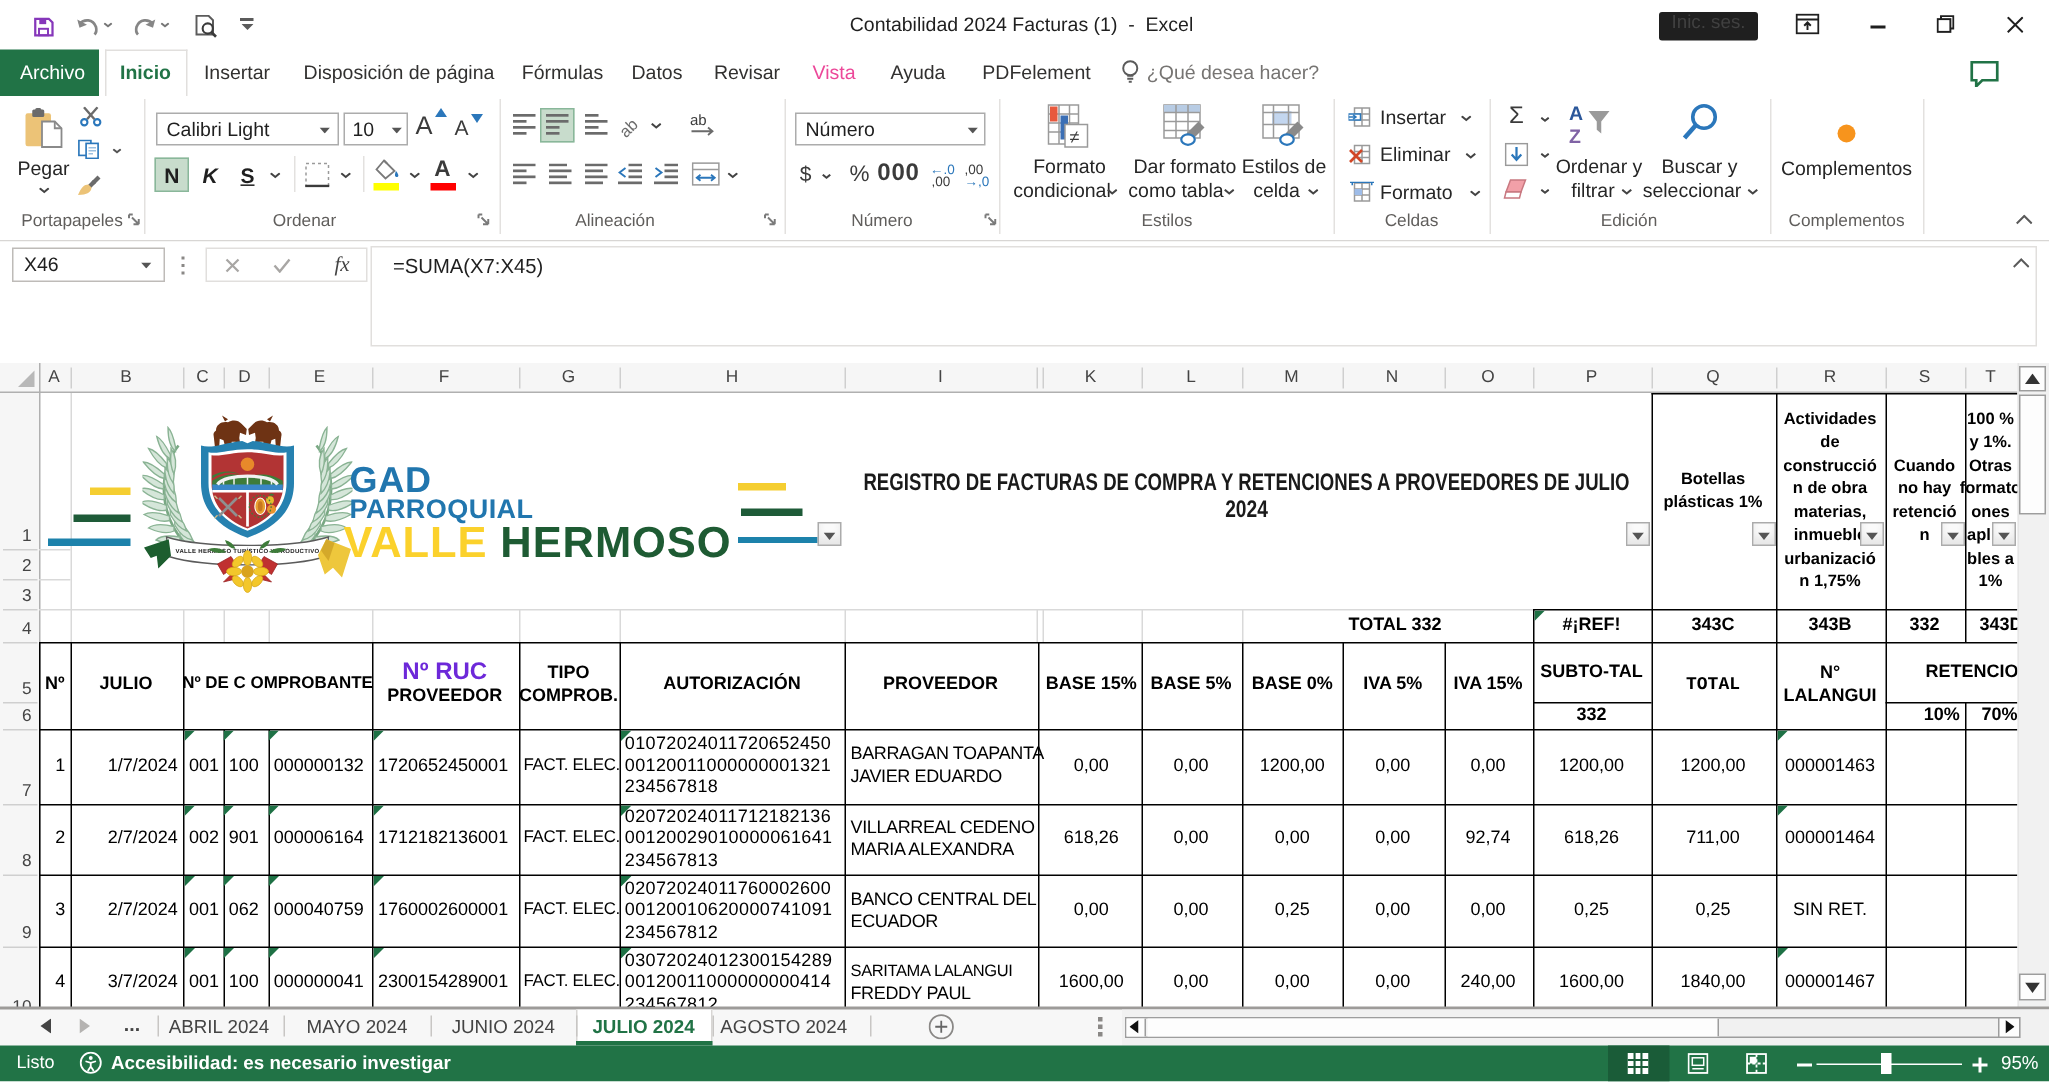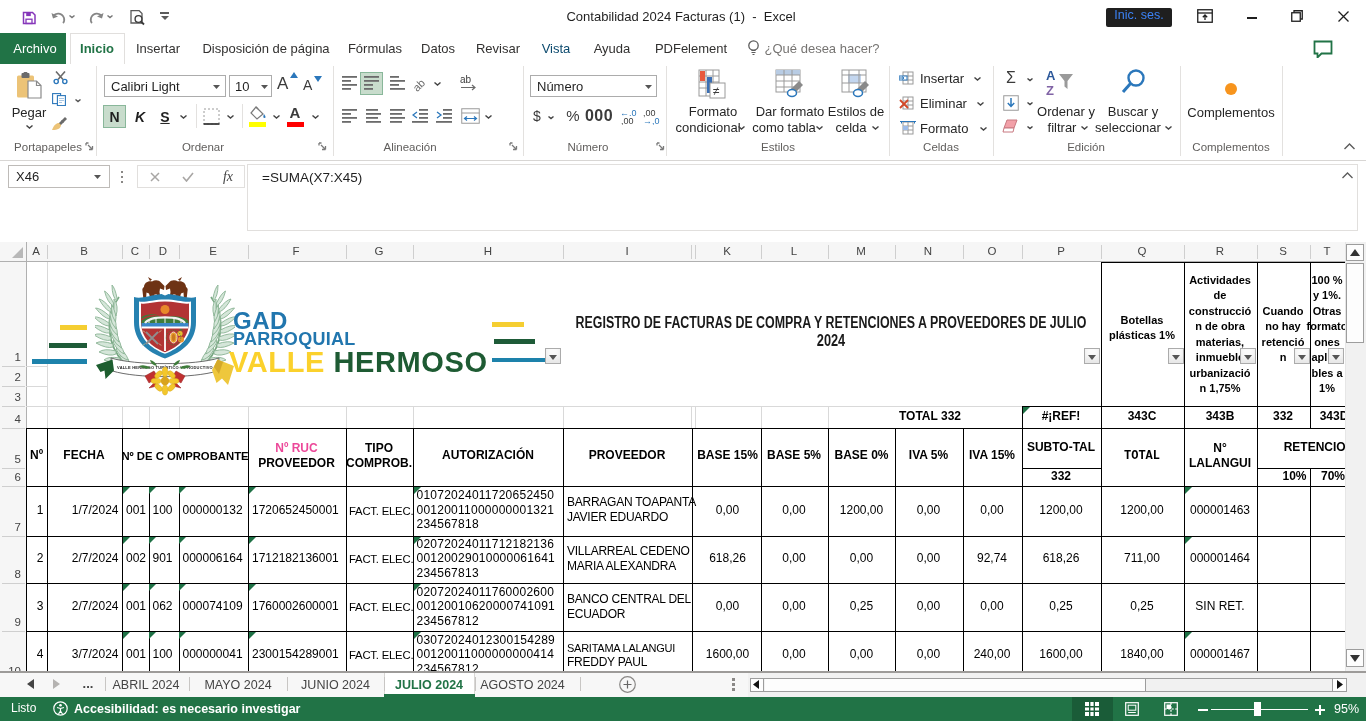--- a/index.html
+++ b/index.html
@@ -30,21 +30,21 @@
     <path d="M1 0.5 h8 l3 3 v9.5 h-11 z" fill="none" stroke="#5b5b5b" stroke-width="1.3"></path>
     <circle cx="8.5" cy="9" r="3.4" fill="#fff" stroke="#3b3b3b" stroke-width="1.4"></circle>
     <path d="M11 11.5 L14 14.5" stroke="#3b3b3b" stroke-width="1.8"></path>
   </svg>
 <div style="left:160px;top:12px;width:9px;height:1.5px;background:#5b5b5b;"></div>
 <svg style="position:absolute;left:160.5px;top:16.0px" width="8" height="4">
     <path d="M0 0 L8 0 L4.0 4 Z" fill="#5b5b5b"></path>
   </svg>
 <div class="t" style="left:681px;top:17px;transform:translate(-50%,-50%);font-size:13px;color:#1f1f1f;font-weight:400;white-space:nowrap;">Contabilidad 2024 Facturas (1)&nbsp;&nbsp;-&nbsp;&nbsp;Excel</div>
 <div style="left:1106px;top:7.5px;width:66px;height:19px;background:#1f1f1f;border-radius:2px"></div>
-<div class="t" style="left:1139px;top:15px;transform:translate(-50%,-50%);font-size:12.5px;color:#3b82f6;font-weight:400;white-space:nowrap;">Inic. ses.</div>
+<div class="t" style="left:1139px;top:15px;transform:translate(-50%,-50%);font-size:12.5px;color:#404040;font-weight:400;white-space:nowrap;">Inic. ses.</div>
 <svg style="left:1197px;top:9px" width="16" height="14" viewBox="0 0 16 14">
     <rect x="0.75" y="0.75" width="14.5" height="12.5" fill="none" stroke="#1f1f1f" stroke-width="1.3"></rect>
     <line x1="0.75" y1="4" x2="15.25" y2="4" stroke="#1f1f1f" stroke-width="1.3"></line>
     <path d="M8 11 L8 6 M5.8 8.2 L8 6 L10.2 8.2" stroke="#1f1f1f" stroke-width="1.3" fill="none"></path>
   </svg>
 <div style="left:1247px;top:17px;width:10px;height:1.6px;background:#1f1f1f;"></div>
 <svg style="left:1291px;top:10px" width="12" height="12" viewBox="0 0 12 12">
     <rect x="0.75" y="2.75" width="8.5" height="8.5" fill="#fff" stroke="#1f1f1f" stroke-width="1.3"></rect>
     <path d="M3 2.75 V0.75 H11.25 V9 H9.5" fill="none" stroke="#1f1f1f" stroke-width="1.3"></path>
   </svg>
@@ -54,21 +54,21 @@
 <div style="left:0px;top:32px;width:1366px;height:32px;background:#ffffff;"></div>
 <div style="left:0px;top:33px;width:66px;height:31px;background:#217346;"></div>
 <div class="t" style="left:35px;top:48.5px;transform:translate(-50%,-50%);font-size:13px;color:#ffffff;font-weight:400;white-space:nowrap;">Archivo</div>
 <div style="left:70px;top:33px;width:55px;height:31px;background:#fff;border:1px solid #e1dfdd;border-bottom:none"></div>
 <div class="t" style="left:97px;top:48.5px;transform:translate(-50%,-50%);font-size:13px;color:#217346;font-weight:700;white-space:nowrap;">Inicio</div>
 <div class="t" style="left:158px;top:48.5px;transform:translate(-50%,-50%);font-size:13px;color:#323130;font-weight:400;white-space:nowrap;">Insertar</div>
 <div class="t" style="left:266px;top:48.5px;transform:translate(-50%,-50%);font-size:13px;color:#323130;font-weight:400;white-space:nowrap;">Disposición de página</div>
 <div class="t" style="left:375px;top:48.5px;transform:translate(-50%,-50%);font-size:13px;color:#323130;font-weight:400;white-space:nowrap;">Fórmulas</div>
 <div class="t" style="left:438px;top:48.5px;transform:translate(-50%,-50%);font-size:13px;color:#323130;font-weight:400;white-space:nowrap;">Datos</div>
 <div class="t" style="left:498px;top:48.5px;transform:translate(-50%,-50%);font-size:13px;color:#323130;font-weight:400;white-space:nowrap;">Revisar</div>
-<div class="t" style="left:556px;top:48.5px;transform:translate(-50%,-50%);font-size:13px;color:#0c4a6e;font-weight:400;white-space:nowrap;">Vista</div>
+<div class="t" style="left:556px;top:48.5px;transform:translate(-50%,-50%);font-size:13px;color:#ec4899;font-weight:400;white-space:nowrap;">Vista</div>
 <div class="t" style="left:612px;top:48.5px;transform:translate(-50%,-50%);font-size:13px;color:#323130;font-weight:400;white-space:nowrap;">Ayuda</div>
 <div class="t" style="left:691px;top:48.5px;transform:translate(-50%,-50%);font-size:13px;color:#323130;font-weight:400;white-space:nowrap;">PDFelement</div>
 <svg style="left:747px;top:40px" width="13" height="17" viewBox="0 0 13 17">
     <circle cx="6.5" cy="5.5" r="4.7" fill="none" stroke="#5b5b5b" stroke-width="1.3"></circle>
     <path d="M4.5 10.5 h4 M4.5 12.5 h4 M5.5 14.5 h2" stroke="#5b5b5b" stroke-width="1.2" fill="none"></path>
   </svg>
 <div class="t" style="left:822px;top:48.5px;transform:translate(-50%,-50%);font-size:13px;color:#767472;font-weight:400;white-space:nowrap;">¿Qué desea hacer?</div>
 <svg style="left:1313px;top:40px" width="20" height="18" viewBox="0 0 20 18">
     <path d="M1.5 1.5 h17 v12 h-10 l-4 4 v-4 h-3 z" fill="none" stroke="#217346" stroke-width="1.8"></path>
   </svg>
@@ -686,23 +686,23 @@
 <svg style="left:1022.5px;top:407px" width="7" height="7">
     <path d="M0 0 L7 0 L0 7 Z" fill="#1e7145"></path>
   </svg>
 <div class="t" style="left:930px;top:417px;transform:translate(-50%,-50%);font-size:12px;color:#000;font-weight:700;white-space:nowrap;">TOTAL 332</div>
 <div class="t" style="left:1061px;top:417px;transform:translate(-50%,-50%);font-size:12px;color:#000;font-weight:700;white-space:nowrap;">#¡REF!</div>
 <div class="t" style="left:1142px;top:417px;transform:translate(-50%,-50%);font-size:12px;color:#000;font-weight:700;white-space:nowrap;">343C</div>
 <div class="t" style="left:1220px;top:417px;transform:translate(-50%,-50%);font-size:12px;color:#000;font-weight:700;white-space:nowrap;">343B</div>
 <div class="t" style="left:1283px;top:417px;transform:translate(-50%,-50%);font-size:12px;color:#000;font-weight:700;white-space:nowrap;">332</div>
 <div class="t" style="left:1334px;top:417px;transform:translate(-50%,-50%);font-size:12px;color:#000;font-weight:700;white-space:nowrap;">343D</div>
 <div class="t" style="left:36.5px;top:456px;transform:translate(-50%,-50%);font-size:12px;color:#000;font-weight:700;white-space:nowrap;">Nº</div>
-<div class="t" style="left:84px;top:456px;transform:translate(-50%,-50%);font-size:12px;color:#000;font-weight:700;white-space:nowrap;">FECHA</div>
+<div class="t" style="left:84px;top:456px;transform:translate(-50%,-50%);font-size:12px;color:#000;font-weight:700;white-space:nowrap;">JULIO</div>
 <div class="t" style="left:185px;top:456px;transform:translate(-50%,-50%);font-size:11.3px;color:#000;font-weight:700;white-space:nowrap;">Nº DE C OMPROBANTE</div>
-<div class="t" style="left:296.5px;top:449px;transform:translate(-50%,-50%);font-size:12px;color:#ec4899;font-weight:700;white-space:nowrap;">Nº RUC</div>
+<div class="t" style="left:296.5px;top:449px;transform:translate(-50%,-50%);font-size:16px;color:#6d28d9;font-weight:700;white-space:nowrap;">Nº RUC</div>
 <div class="t" style="left:296.5px;top:464px;transform:translate(-50%,-50%);font-size:12px;color:#000;font-weight:700;white-space:nowrap;">PROVEEDOR</div>
 <div class="t" style="left:379px;top:449px;transform:translate(-50%,-50%);font-size:12px;color:#000;font-weight:700;white-space:nowrap;">TIPO</div>
 <div class="t" style="left:379px;top:464px;transform:translate(-50%,-50%);font-size:12px;color:#000;font-weight:700;white-space:nowrap;">COMPROB.</div>
 <div class="t" style="left:488px;top:456px;transform:translate(-50%,-50%);font-size:12px;color:#000;font-weight:700;white-space:nowrap;">AUTORIZACIÓN</div>
 <div class="t" style="left:627px;top:456px;transform:translate(-50%,-50%);font-size:12px;color:#000;font-weight:700;white-space:nowrap;">PROVEEDOR</div>
 <div class="t" style="left:727.5px;top:456px;transform:translate(-50%,-50%);font-size:12px;color:#000;font-weight:700;white-space:nowrap;">BASE 15%</div>
 <div class="t" style="left:794px;top:456px;transform:translate(-50%,-50%);font-size:12px;color:#000;font-weight:700;white-space:nowrap;">BASE 5%</div>
 <div class="t" style="left:861.5px;top:456px;transform:translate(-50%,-50%);font-size:12px;color:#000;font-weight:700;white-space:nowrap;">BASE 0%</div>
 <div class="t" style="left:928.5px;top:456px;transform:translate(-50%,-50%);font-size:12px;color:#000;font-weight:700;white-space:nowrap;">IVA 5%</div>
 <div class="t" style="left:992px;top:456px;transform:translate(-50%,-50%);font-size:12px;color:#000;font-weight:700;white-space:nowrap;">IVA 15%</div>
@@ -787,21 +787,21 @@
 <svg style="left:413.5px;top:536.5px" width="7" height="7">
     <path d="M0 0 L7 0 L0 7 Z" fill="#1e7145"></path>
   </svg>
 <svg style="left:1184.5px;top:536.5px" width="7" height="7">
     <path d="M0 0 L7 0 L0 7 Z" fill="#1e7145"></path>
   </svg>
 <div class="t" style="left:-256.5px;top:607.0px;width:300px;text-align:right;transform:translateY(-50%);font-size:12px;color:#000;font-weight:400;white-space:nowrap;">3</div>
 <div class="t" style="left:-181.5px;top:607.0px;width:300px;text-align:right;transform:translateY(-50%);font-size:12px;color:#000;font-weight:400;white-space:nowrap;">2/7/2024</div>
 <div class="t" style="left:126px;top:607.0px;transform:translateY(-50%);font-size:12px;color:#000;font-weight:400;white-space:nowrap;">001</div>
 <div class="t" style="left:152.5px;top:607.0px;transform:translateY(-50%);font-size:12px;color:#000;font-weight:400;white-space:nowrap;">062</div>
-<div class="t" style="left:182.5px;top:607.0px;transform:translateY(-50%);font-size:12px;color:#000;font-weight:400;white-space:nowrap;">000074109</div>
+<div class="t" style="left:182.5px;top:607.0px;transform:translateY(-50%);font-size:12px;color:#000;font-weight:400;white-space:nowrap;">000040759</div>
 <div class="t" style="left:252px;top:607.0px;transform:translateY(-50%);font-size:12px;color:#000;font-weight:400;white-space:nowrap;">1760002600001</div>
 <div class="t" style="left:349px;top:607.0px;transform:translateY(-50%);font-size:11.3px;color:#000;font-weight:400;white-space:nowrap;letter-spacing:-0.2px">FACT. ELEC.</div>
 <div class="t" style="left:416.5px;top:592.5px;transform:translateY(-50%);font-size:12px;color:#000;font-weight:400;white-space:nowrap;letter-spacing:0.25px">02072024011760002600</div>
 <div class="t" style="left:416.5px;top:607.0px;transform:translateY(-50%);font-size:12px;color:#000;font-weight:400;white-space:nowrap;letter-spacing:0.25px">00120010620000741091</div>
 <div class="t" style="left:416.5px;top:621.5px;transform:translateY(-50%);font-size:12px;color:#000;font-weight:400;white-space:nowrap;letter-spacing:0.25px">234567812</div>
 <div class="t" style="left:567px;top:599.5px;transform:translateY(-50%);font-size:12px;color:#000;font-weight:400;white-space:nowrap;letter-spacing:-0.25px">BANCO CENTRAL DEL</div>
 <div class="t" style="left:567px;top:614.5px;transform:translateY(-50%);font-size:12px;color:#000;font-weight:400;white-space:nowrap;letter-spacing:-0.25px">ECUADOR</div>
 <div class="t" style="left:727.5px;top:607.0px;transform:translate(-50%,-50%);font-size:12px;color:#000;font-weight:400;white-space:nowrap;">0,00</div>
 <div class="t" style="left:794px;top:607.0px;transform:translate(-50%,-50%);font-size:12px;color:#000;font-weight:400;white-space:nowrap;">0,00</div>
 <div class="t" style="left:861.5px;top:607.0px;transform:translate(-50%,-50%);font-size:12px;color:#000;font-weight:400;white-space:nowrap;">0,25</div>

